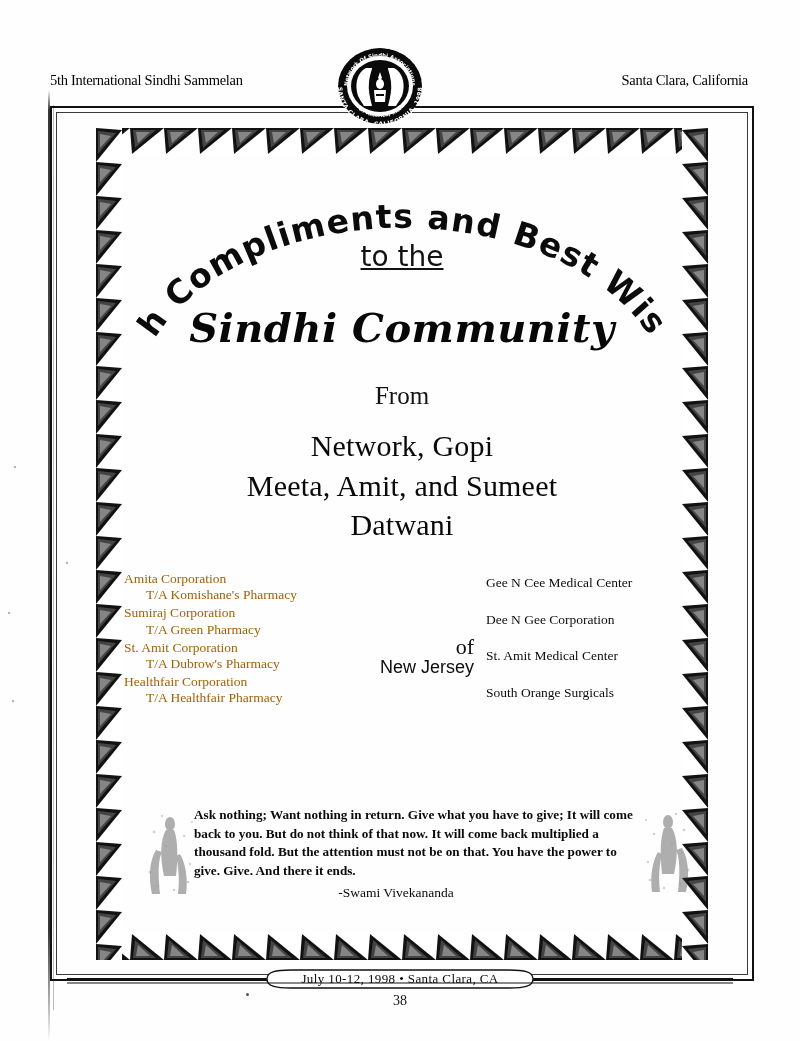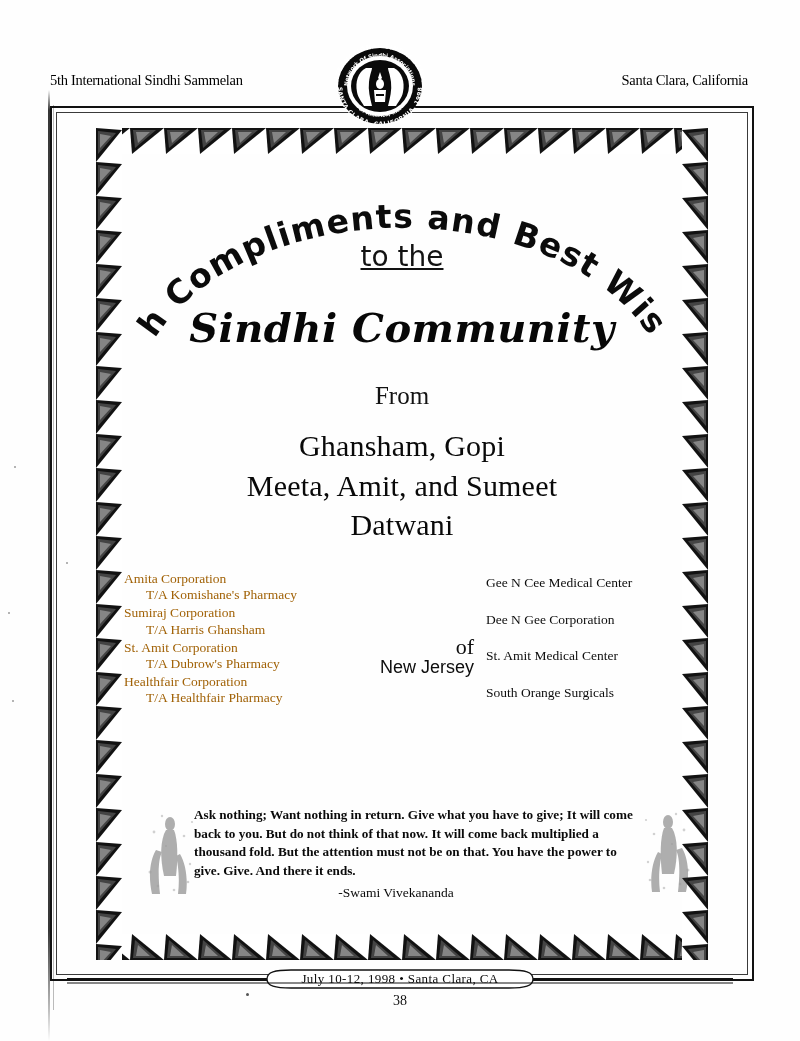--- a/index.html
+++ b/index.html
@@ -440,35 +440,35 @@
       </svg>
     </div>
 
     <div class="to-the">to the</div>
 
     <div class="community">Sindhi Community</div>
 
     <div class="from">From</div>
 
     <div class="donors">
-      <div class="dline">Ghansham, Gopi</div>
+      <div class="dline">Network, Gopi</div>
       <div class="dline">Meeta, Amit, and Sumeet</div>
       <div class="dline">Datwani</div>
     </div>
 
     <div class="listings">
 
       <div class="col-left">
         <div class="corp">
           <span>Amita Corporation</span>
           <span class="ta">T/A Komishane's Pharmacy</span>
         </div>
         <div class="corp">
           <span>Sumiraj Corporation</span>
-          <span class="ta">T/A Harris Ghansham</span>
+          <span class="ta">T/A Green Pharmacy</span>
         </div>
         <div class="corp">
           <span>St.  Amit Corporation</span>
           <span class="ta">T/A Dubrow's Pharmacy</span>
         </div>
         <div class="corp">
           <span>Healthfair Corporation</span>
           <span class="ta">T/A Healthfair Pharmacy</span>
         </div>
       </div>

